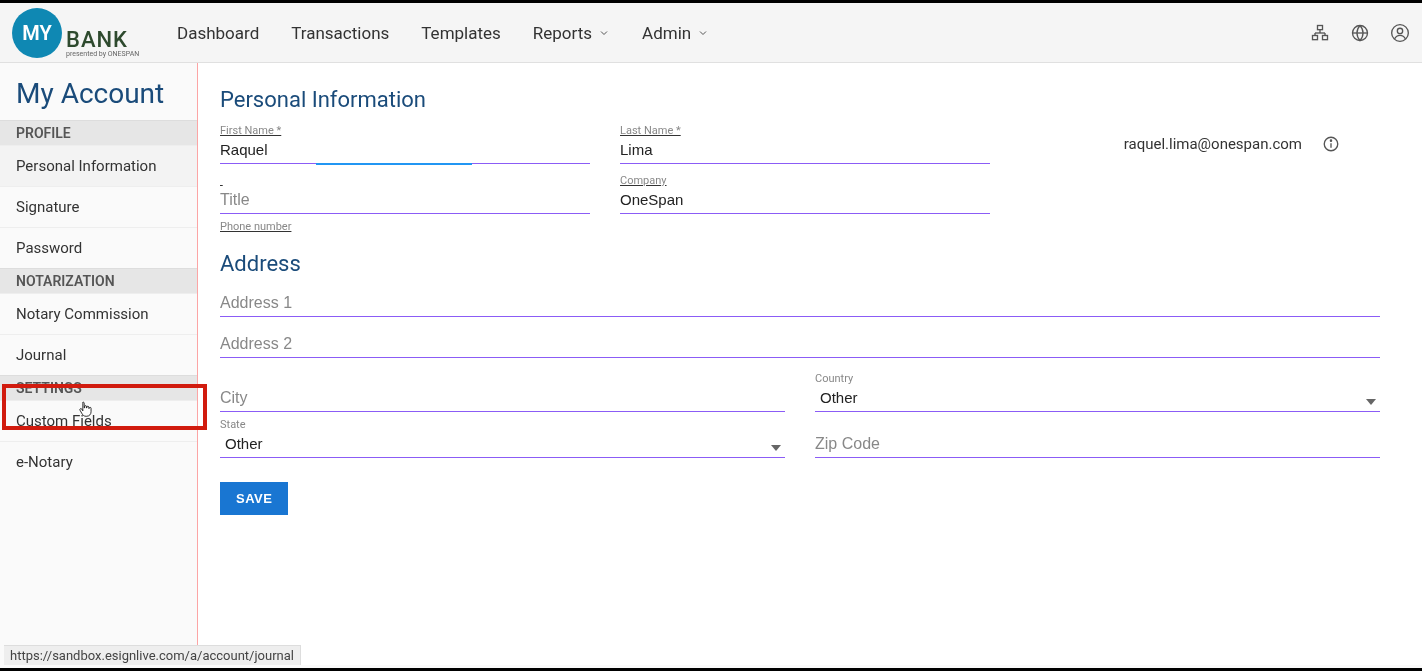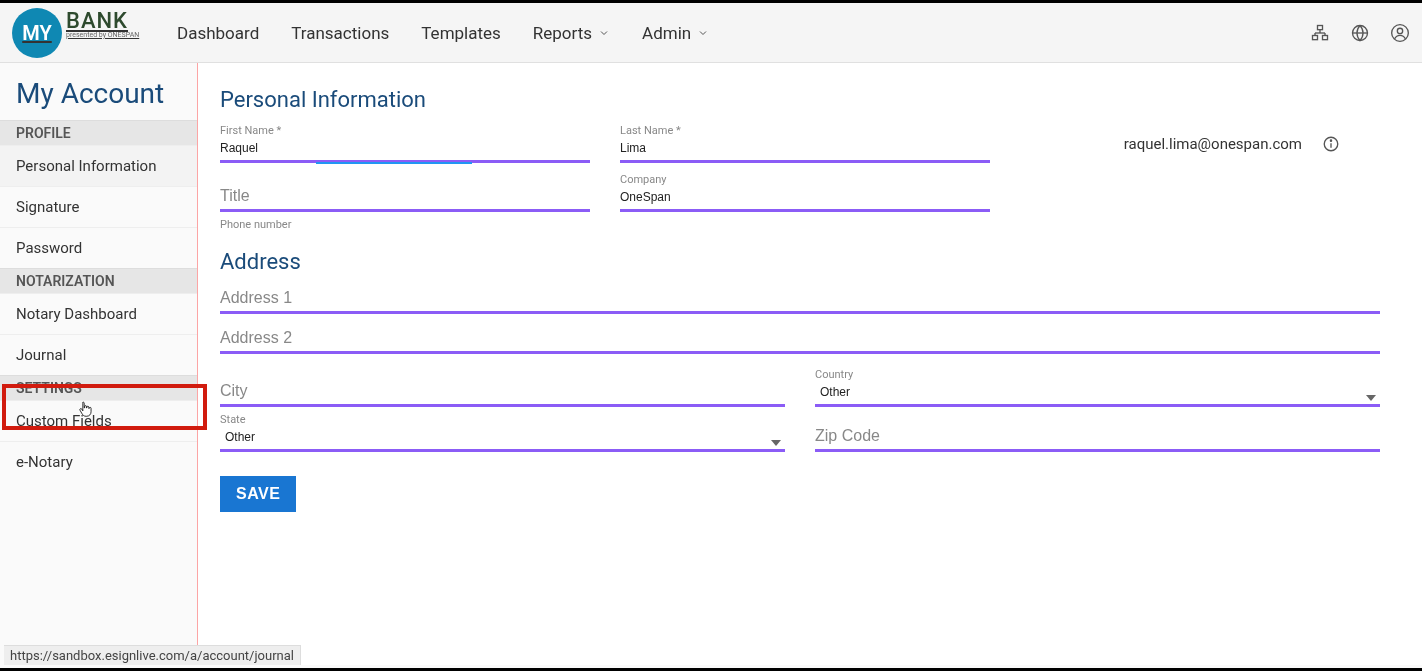--- a/index.html
+++ b/index.html
@@ -19,22 +19,21 @@
       display: flex;
       align-items: center;
       height: 60px;
       background: #f5f5f5;
       border-bottom: 1px solid #e0e0e0;
       padding: 0 12px;
     }
     .logo {
       width: 165px;
       display: flex;
-      align-items: flex-start;
-      text-decoration: underline;
+      align-items: flex-end;
     }
     .logo-circle {
       width: 50px;
       height: 50px;
       border-radius: 50%;
       background: #0f88b3;
       display: flex;
       align-items: center;
       justify-content: center;
       color: #fff;
@@ -146,33 +145,33 @@
     .form-row {
       display: flex;
       gap: 30px;
       align-items: flex-end;
       margin-bottom: 6px;
       flex-wrap: wrap;
     }
     .field {
       position: relative;
     }
-    .field.small { width: 370px; }
+    .field.small { width: 370px; text-decoration: underline; }
     .field.wide { width: 1160px; }
     .field.half { width: 565px; }
     .field-label {
       font-size: 11px;
       color: #888;
     }
     .field-input {
       width: 100%;
       border: none;
-      border-bottom: 3px solid #8b5cf6;
+      border-bottom: 1px solid #8b5cf6;
       padding: 4px 0 5px 0;
-      font-size: 12px;
+      font-size: 15px;
       background: transparent;
       color: #222;
       outline: none;
     }
     .field-input::placeholder {
       color: #888;
       font-size: 16px;
     }
     .field.loading::after {
       content: "";
@@ -214,21 +213,21 @@
     }
     .mt10 { margin-top: 14px; }
     .mt18 { margin-top: 18px; }
     
     .save-btn {
       margin-top: 18px;
       background: #1976d2;
       color: #fff;
       border: none;
       padding: 9px 16px;
-      font-size: 16px;
+      font-size: 13px;
       font-weight: 600;
       letter-spacing: 0.5px;
       cursor: pointer;
     }
     
     .status-bar {
       position: absolute;
       bottom: 3px;
       left: 4px;
       background: #eee;
@@ -295,21 +294,21 @@
 
   <div class="sidebar">
     <div class="page-title">My Account</div>
 
     <div class="side-header">PROFILE</div>
     <div class="side-item active">Personal Information</div>
     <div class="side-item">Signature</div>
     <div class="side-item">Password</div>
 
     <div class="side-header">NOTARIZATION</div>
-    <div class="side-item">Notary Dashboard</div>
+    <div class="side-item">Notary Commission</div>
     <div class="side-item">Journal</div>
 
     <div class="side-header">SETTINGS</div>
     <div class="side-item">Custom Fields</div>
     <div class="side-item">e-Notary</div>
   </div>
 
   <div class="content">
     <div class="section-title">Personal Information</div>
 

